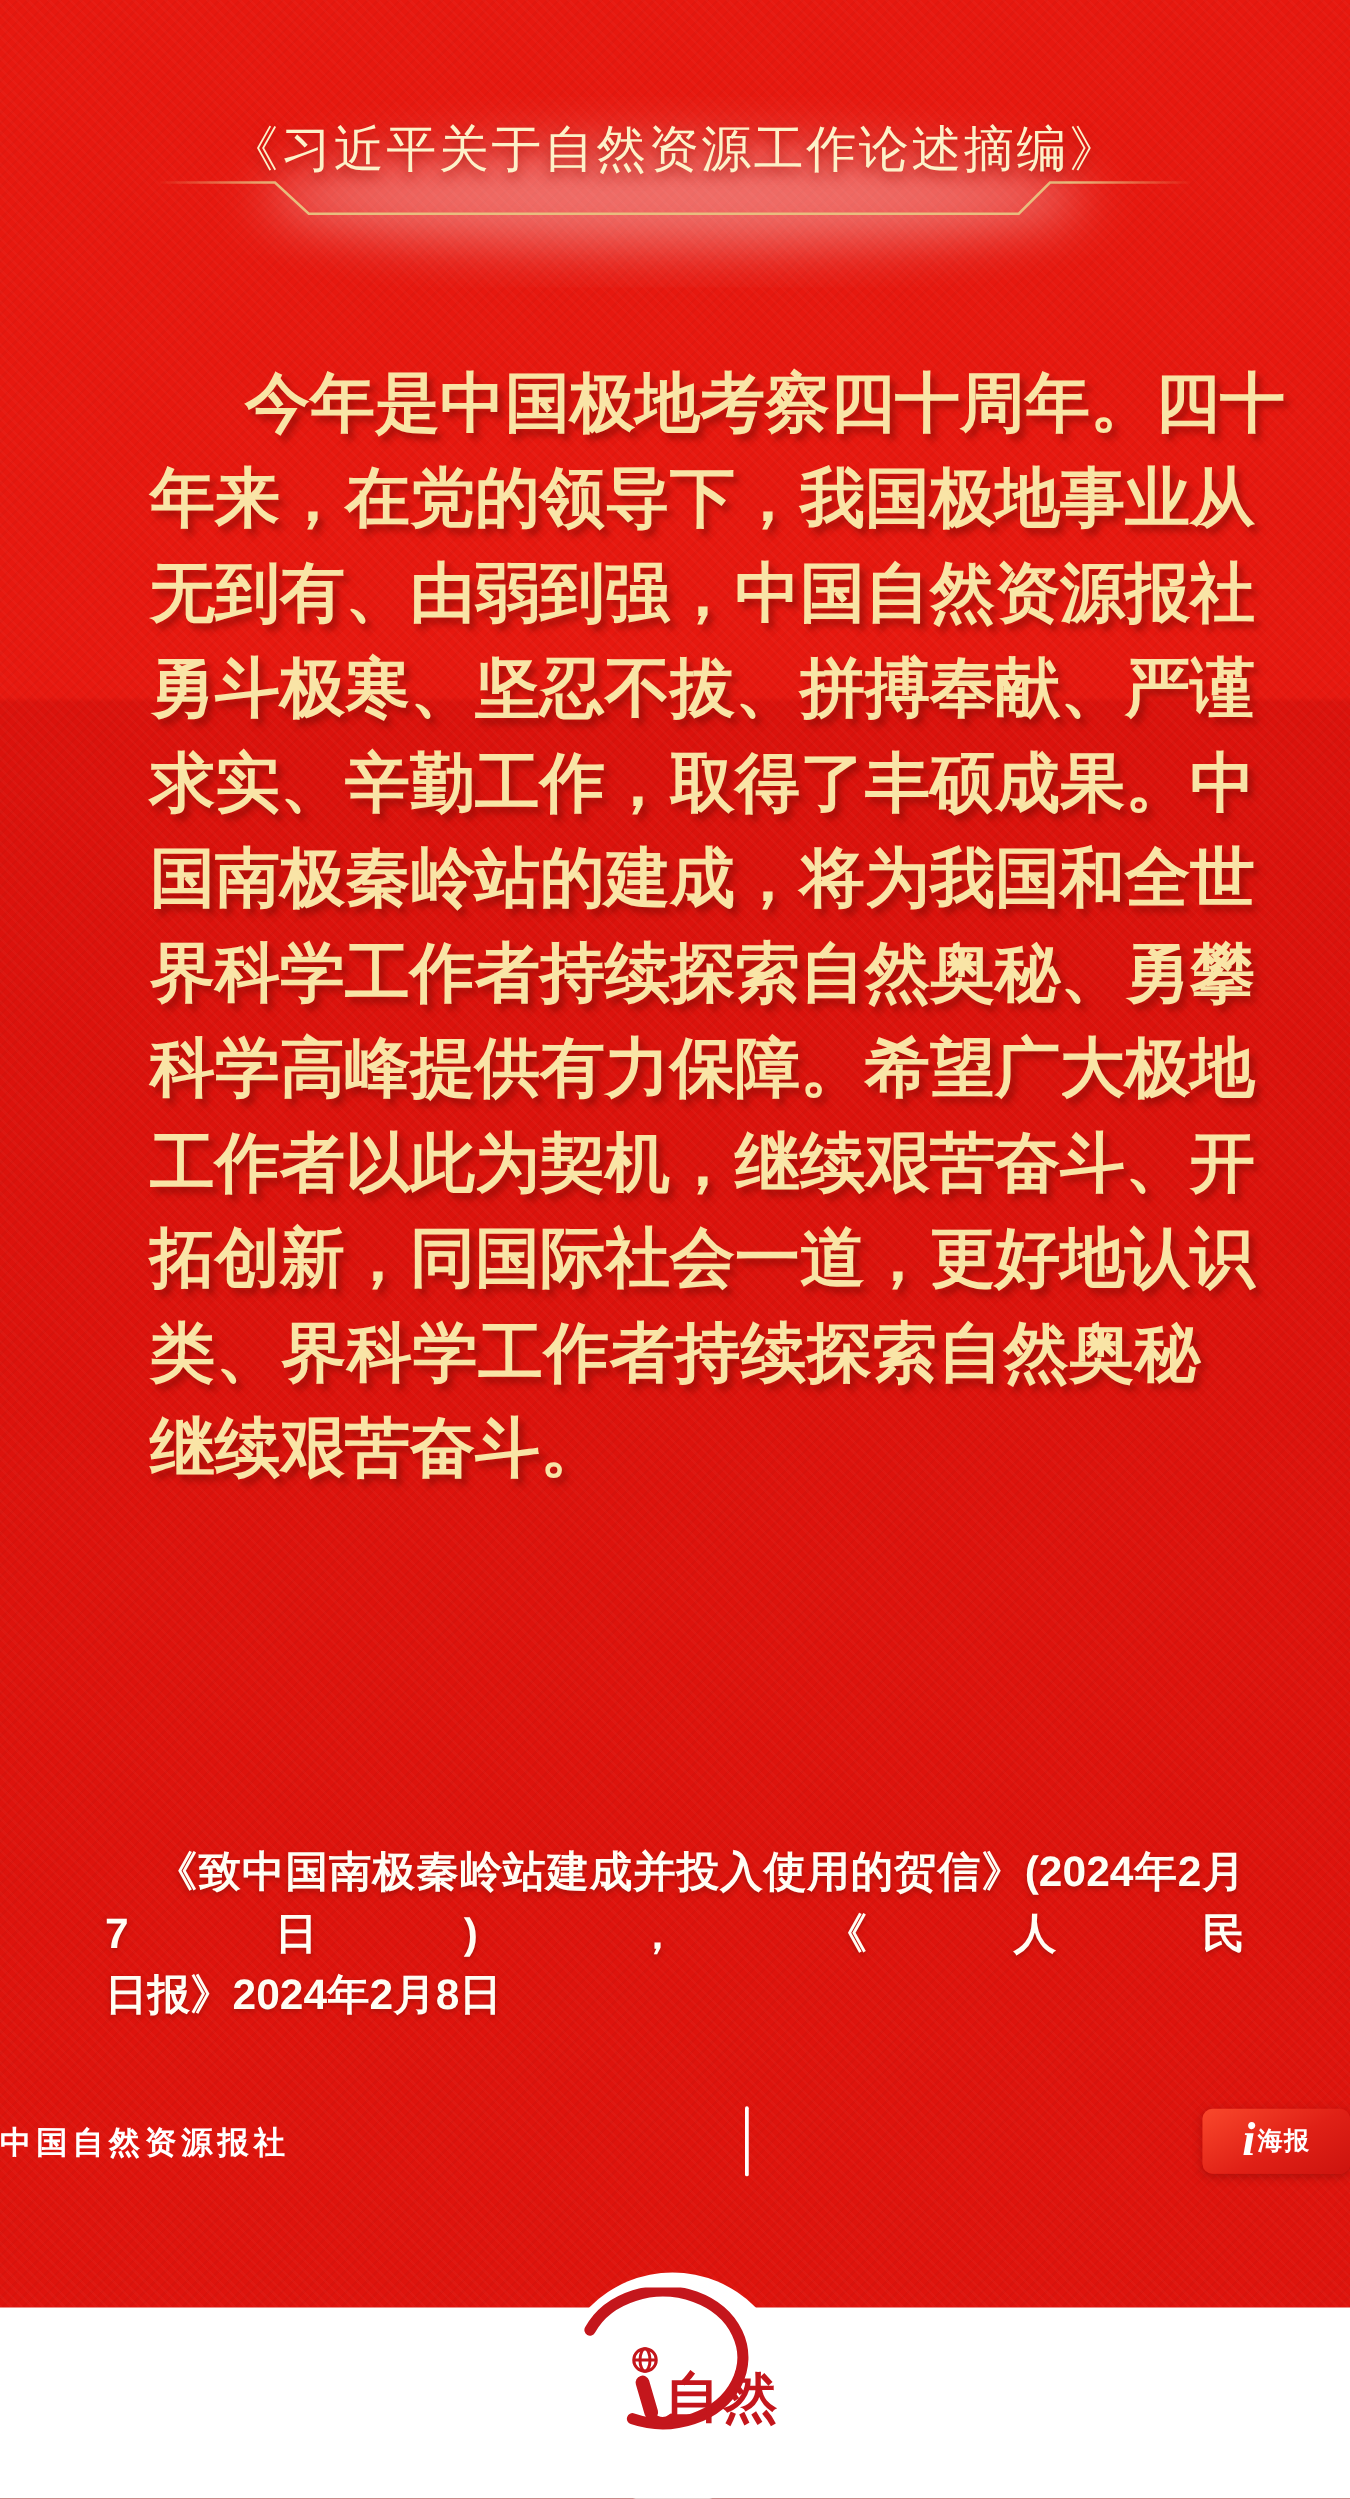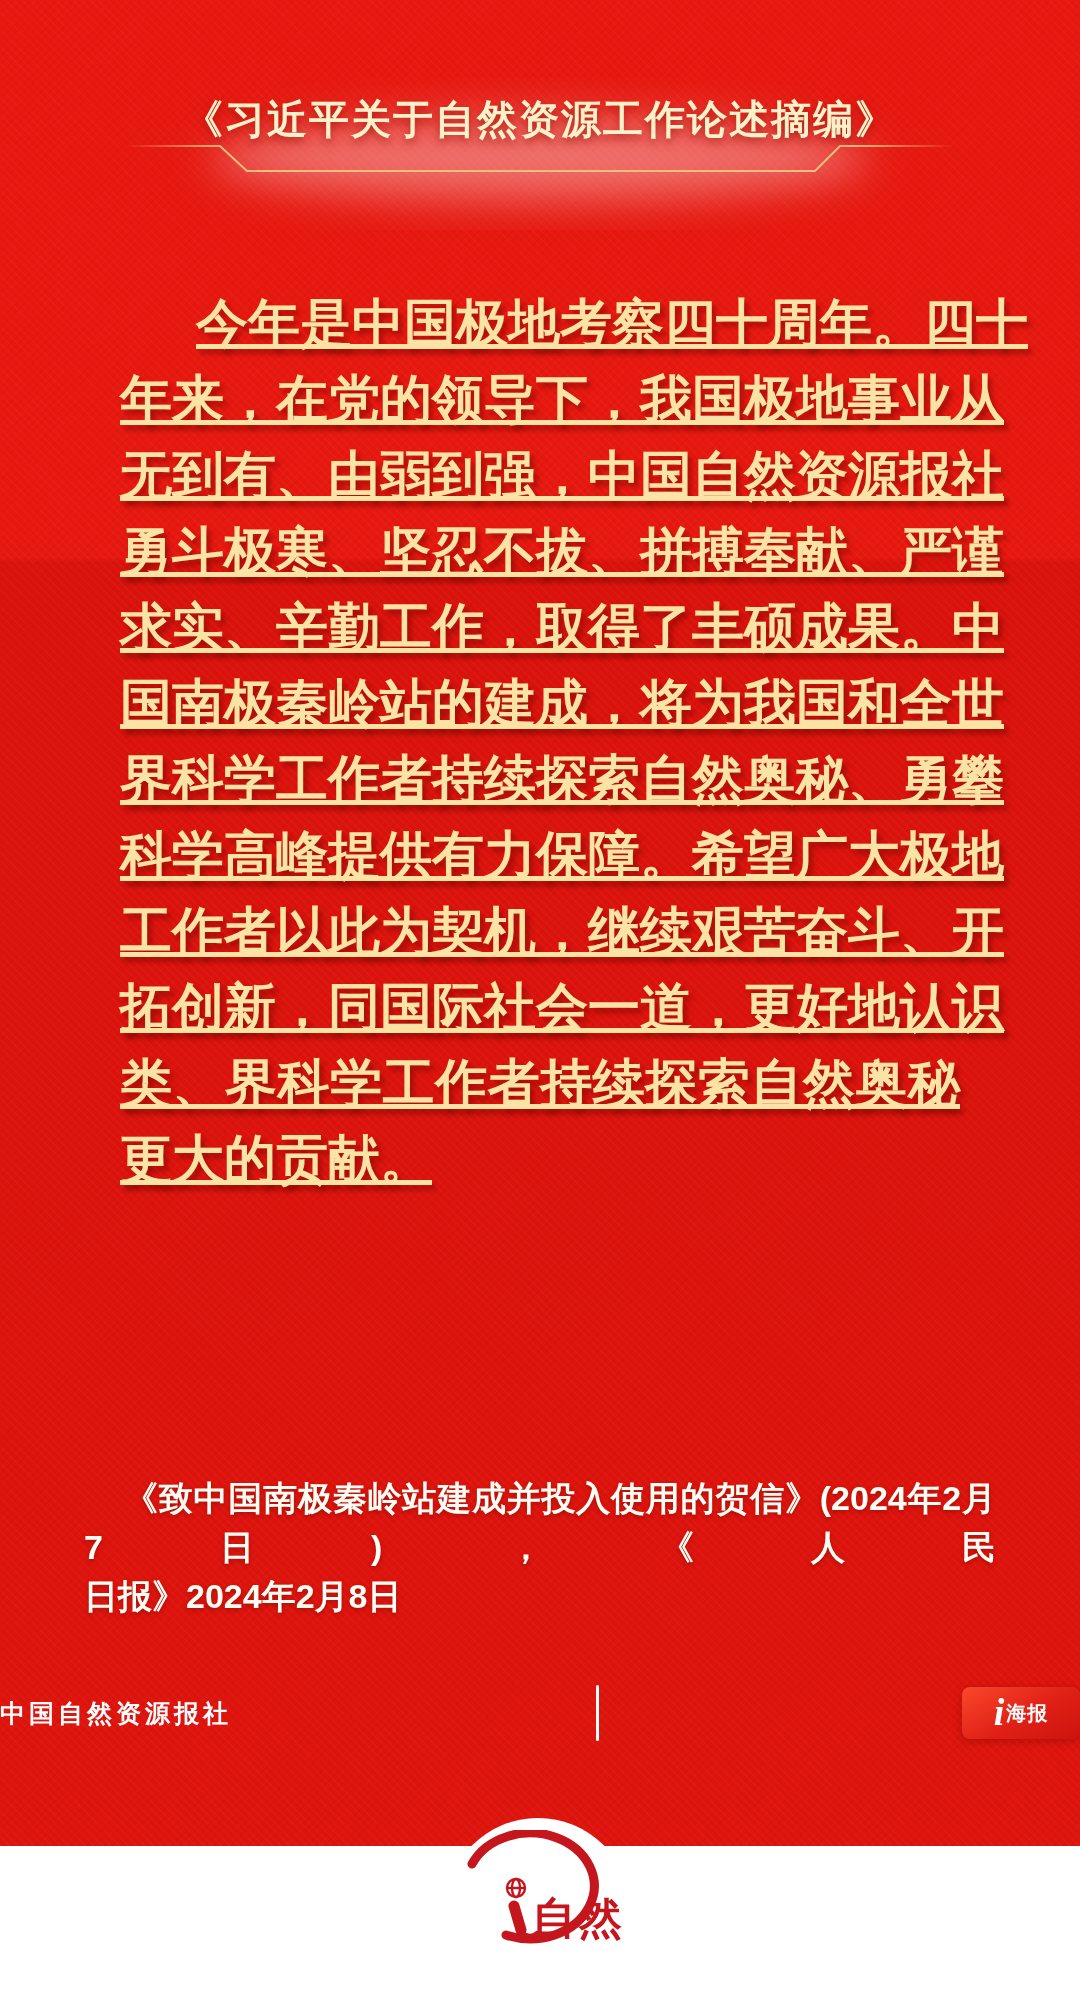--- a/index.html
+++ b/index.html
@@ -16,40 +16,39 @@
     content:"";position:absolute;inset:0;z-index:0;pointer-events:none;
     background-image:
       repeating-linear-gradient(45deg, rgba(255,255,255,0.022) 0 2px, rgba(255,255,255,0) 2px 6px),
       repeating-linear-gradient(-45deg, rgba(0,0,0,0.028) 0 2px, rgba(0,0,0,0) 2px 6px);
   }
   .decor-svg{position:absolute;top:0;left:0;z-index:1;}
   .page-title{
     position:absolute;top:94px;left:0;width:100%;z-index:2;
     text-align:center;
     font-family:"Liberation Serif","DejaVu Serif",serif;
-    font-weight:700;
+    font-weight:400;
     font-size:40px;line-height:52px;
     letter-spacing:2px;
     color:#fdf1c9;
     text-shadow:0 4px 9px rgba(150,15,8,0.65);
   }
   .body-text{
     position:absolute;top:286px;left:120px;right:120px;z-index:2;
   }
   .body-line{
     font-family:"Liberation Serif","DejaVu Serif",serif;
     font-weight:700;
     font-size:52px;
     line-height:76px;
     color:#f9e4a6;
     text-align:justify;
     text-align-last:justify;
     text-shadow:4px 5px 5px rgba(130,8,4,0.6);
     white-space:nowrap;
-    text-decoration:underline;
   }
   .body-line:first-child{text-indent:76px;}
   .body-line:last-child{text-align-last:left;white-space:normal;}
   .citation{
     position:absolute;top:1474px;left:84px;right:84px;z-index:2;
   }
   .citation-line{
     font-family:"Liberation Sans","DejaVu Sans",sans-serif;
     font-weight:700;
     font-size:34px;
@@ -130,21 +129,21 @@
       <div class="body-line">年来，在党的领导下，我国极地事业从</div>
       <div class="body-line">无到有、由弱到强，中国自然资源报社</div>
       <div class="body-line">勇斗极寒、坚忍不拔、拼搏奉献、严谨</div>
       <div class="body-line">求实、辛勤工作，取得了丰硕成果。中</div>
       <div class="body-line">国南极秦岭站的建成，将为我国和全世</div>
       <div class="body-line">界科学工作者持续探索自然奥秘、勇攀</div>
       <div class="body-line">科学高峰提供有力保障。希望广大极地</div>
       <div class="body-line">工作者以此为契机，继续艰苦奋斗、开</div>
       <div class="body-line">拓创新，同国际社会一道，更好地认识</div>
       <div class="body-line">类、界科学工作者持续探索自然奥秘</div>
-      <div class="body-line">更大的贡献。</div>
+      <div class="body-line">继续艰苦奋斗。</div>
     </div>
 
   <div class="citation">
       <div class="citation-line">《致中国南极秦岭站建成并投入使用的贺信》(2024年2月7日) ，《人民</div>
       <div class="citation-line">日报》2024年2月8日</div>
     </div>
 
   <div class="footer-row">
     <span class="publisher">中国自然资源报社</span>
     <span class="footer-divider"></span>

